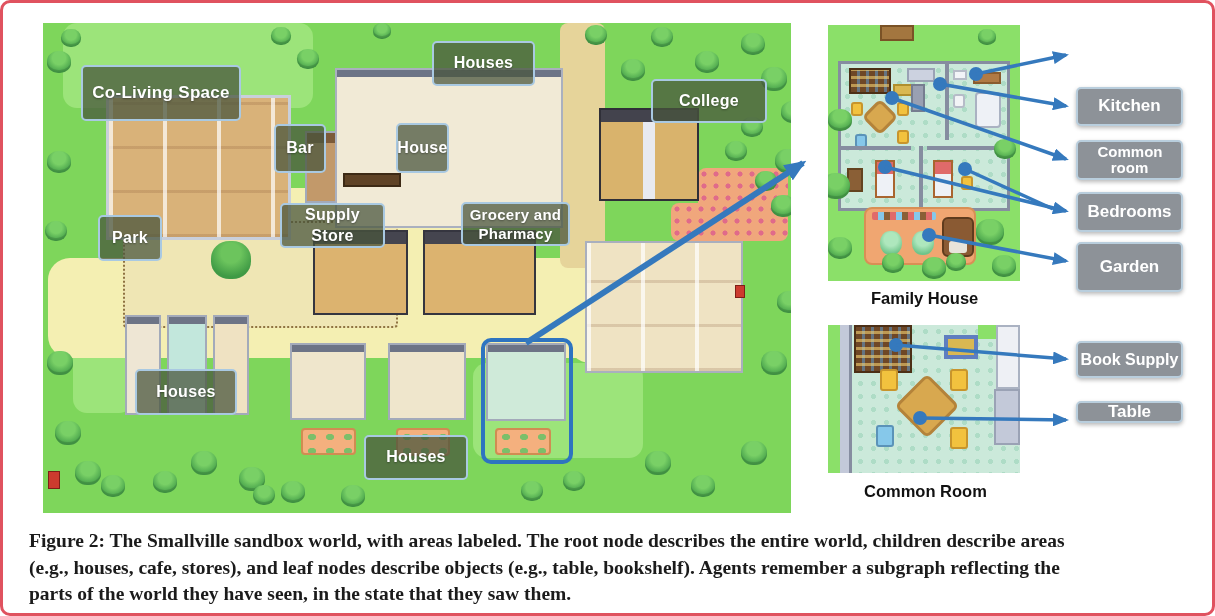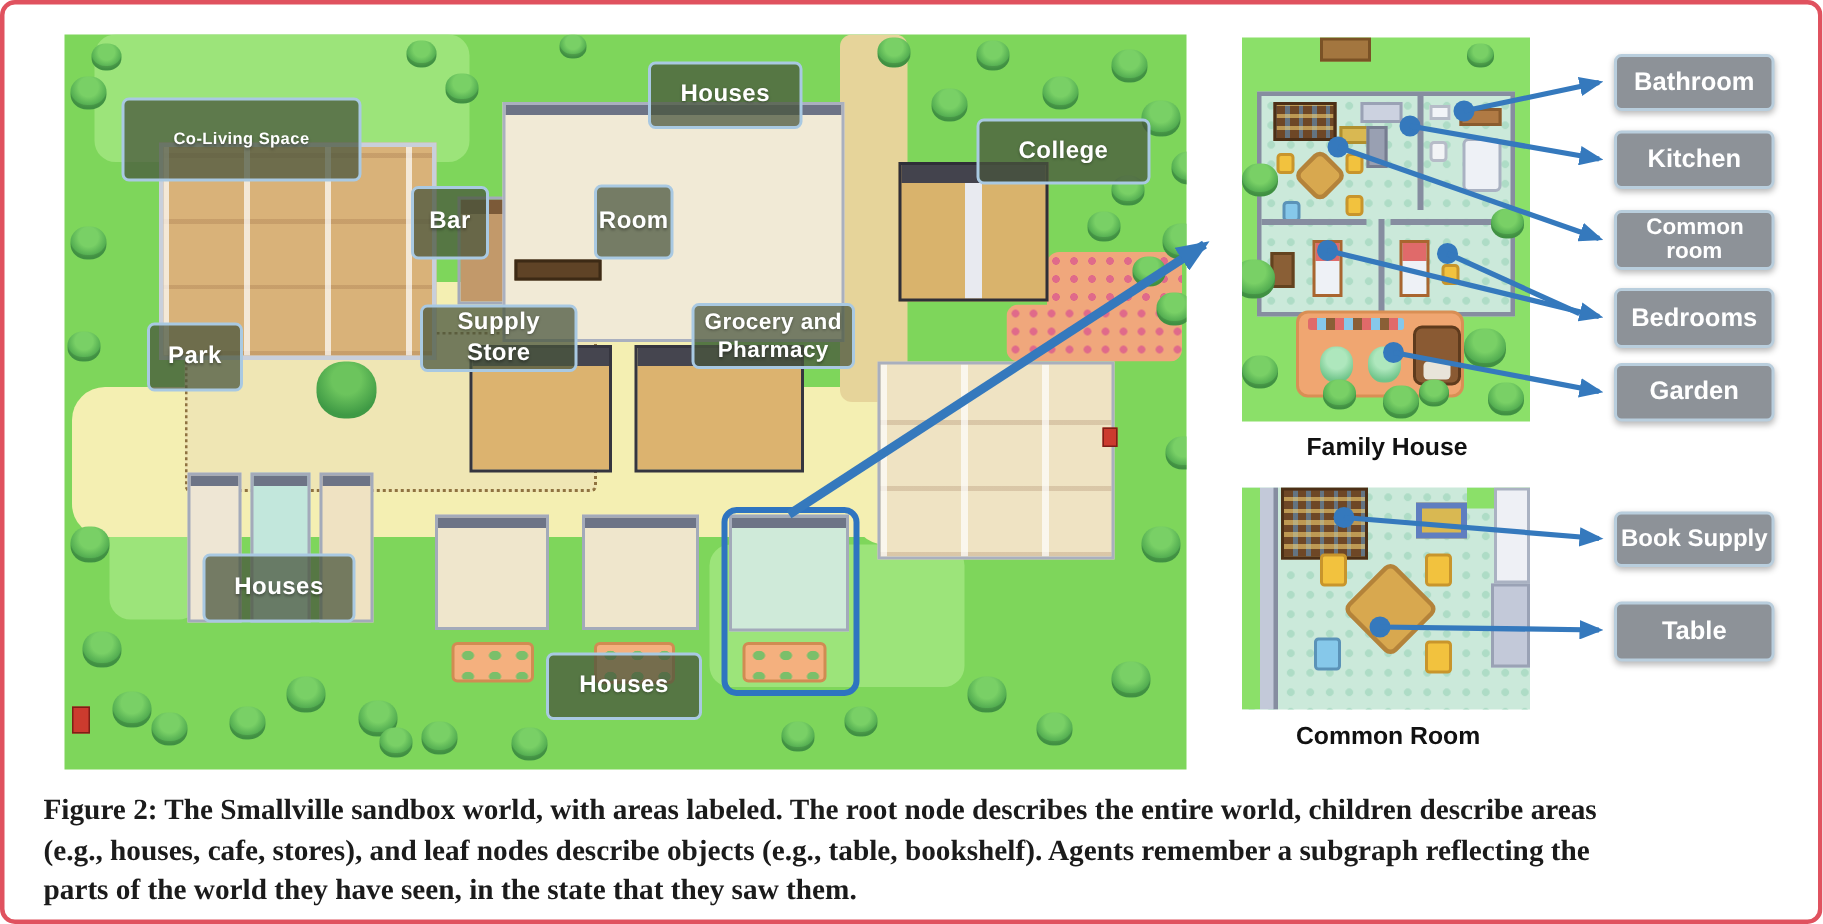--- a/index.html
+++ b/index.html
@@ -130,31 +130,31 @@
         <div class="tree" style="left: 520px; top: 448px; width: 22px; height: 20px;"></div>
         <div class="tree" style="left: 602px; top: 428px; width: 26px; height: 24px;"></div>
         <div class="tree" style="left: 648px; top: 452px; width: 24px; height: 22px;"></div>
         <div class="tree" style="left: 698px; top: 418px; width: 26px; height: 24px;"></div>
         <div class="tree" style="left: 718px; top: 328px; width: 26px; height: 24px;"></div>
         <div class="tree" style="left: 734px; top: 268px; width: 24px; height: 22px;"></div>
         <div class="tree" style="left: 210px; top: 462px; width: 22px; height: 20px;"></div>
         <div class="tree" style="left: 110px; top: 448px; width: 24px; height: 22px;"></div>
       </div>
 
-    <div class="mlabel" style="left:38px;top:42px;width:160px;height:56px;font-size:11px">
+    <div class="mlabel" style="left:38px;top:42px;width:160px;height:56px;font-size:17px">
         <span>Co-Living Space</span>
       </div>
     <div class="mlabel" style="left:389px;top:18px;width:103px;height:45px">
         <span>Houses</span>
       </div>
     <div class="mlabel" style="left:231px;top:101px;width:52px;height:49px">
         <span>Bar</span>
       </div>
     <div class="mlabel" style="left:353px;top:100px;width:53px;height:50px">
-        <span>Room</span>
+        <span>House</span>
       </div>
     <div class="mlabel" style="left:608px;top:56px;width:116px;height:44px">
         <span>College</span>
       </div>
     <div class="mlabel" style="left:237px;top:180px;width:105px;height:45px">
         <span>Supply Store</span>
       </div>
     <div class="mlabel" style="left:418px;top:179px;width:109px;height:44px;font-size:15px">
         <span>Grocery and Pharmacy</span>
       </div>
@@ -228,39 +228,36 @@
     <div class="el" style="left:166px;top:64px;width:26px;height:56px;background:#c3c9d9;border:2px solid #9aa2b5"></div>
     <div class="el" style="left:116px;top:10px;width:34px;height:24px;background:#d9b852;border:4px solid #5f7ec0"></div>
     <div class="el tbl" style="left:76px;top:58px;width:46px;height:46px"></div>
     <div class="el chair" style="left:52px;top:44px;width:18px;height:22px"></div>
     <div class="el chair" style="left:122px;top:44px;width:18px;height:22px"></div>
     <div class="el chair" style="left:122px;top:102px;width:18px;height:22px"></div>
     <div class="el chairblue" style="left:48px;top:100px;width:18px;height:22px"></div>
   </div>
   <div class="inset-cap" style="left:861px;top:479px">Common Room</div>
 
-  <div class="glabel" style="top:33px;height:38px">
-      <span>Bathroom</span>
-    </div>
   <div class="glabel" style="top:84px;height:39px">
       <span>Kitchen</span>
     </div>
   <div class="glabel" style="top:137px;height:40px;font-size:15px">
       <span style="width:64px">Common room</span>
     </div>
   <div class="glabel" style="top:189px;height:40px">
       <span>Bedrooms</span>
     </div>
-  <div class="glabel" style="top:239px;height:39px">
+  <div class="glabel" style="top:239px;height:50px">
       <span>Garden</span>
     </div>
   <div class="glabel" style="top:338px;height:37px;font-size:16px">
       <span>Book Supply</span>
     </div>
-  <div class="glabel" style="top:398px;height:40px">
+  <div class="glabel" style="top:398px;height:22px">
       <span>Table</span>
     </div>
 
   <svg class="overlay" viewBox="0 0 1215 616">
     <defs>
       <marker id="ah" markerUnits="userSpaceOnUse" markerWidth="16" markerHeight="13" refX="13" refY="6.5" orient="auto">
         <path d="M0,0 L16,6.5 L0,13 z" fill="#3579bd"></path>
       </marker>
       <marker id="ahbig" markerUnits="userSpaceOnUse" markerWidth="22" markerHeight="18" refX="18" refY="9" orient="auto">
         <path d="M0,0 L22,9 L0,18 z" fill="#3579bd"></path>

